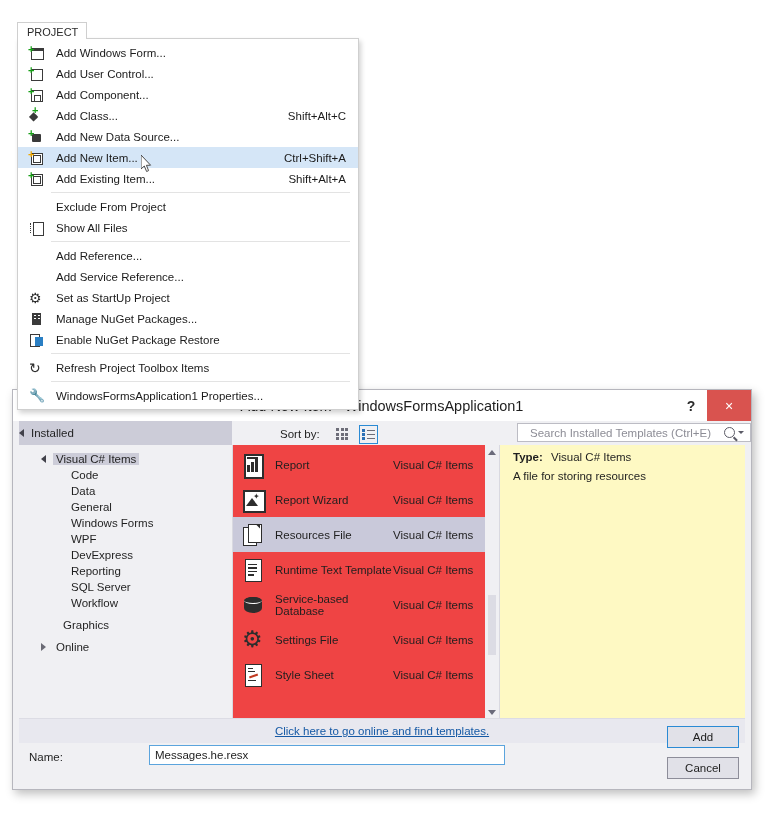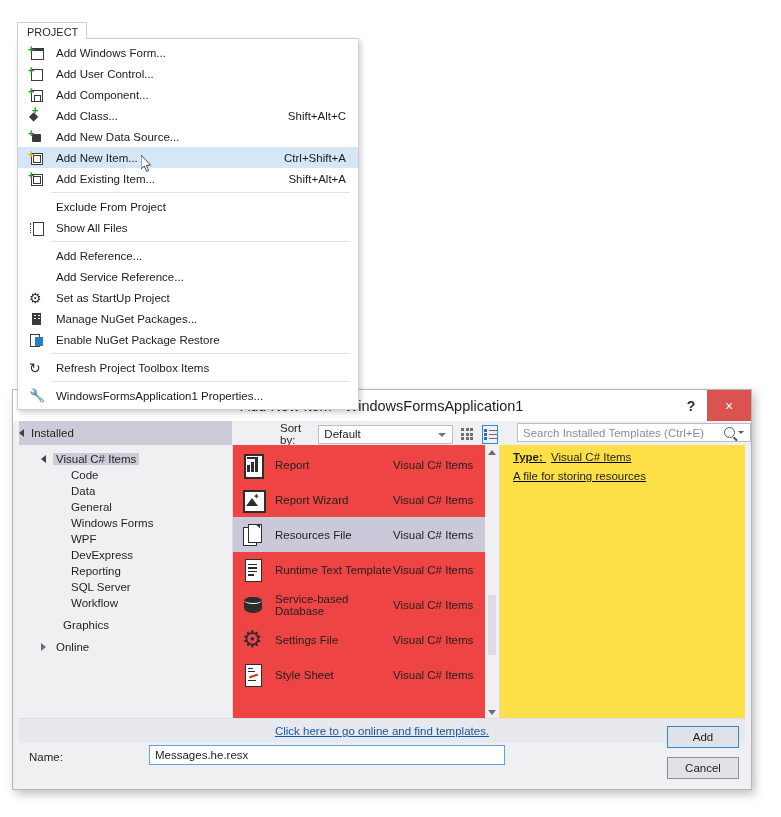--- a/index.html
+++ b/index.html
@@ -175,21 +175,21 @@
   .listicon { width:13px;height:11px; position:relative; }
   .listicon i { position:absolute; left:0; width:3px;height:3px;background:#2a6fb5; }
   .listicon b { position:absolute; left:5px; height:1.6px; background:#6d6d78; width:8px; }
 
   .searchbox {
     position:absolute; left:498px; top:2px; width:234px; height:19px;
     border:1px solid #bcbcc4; background:#ffffff;
     display:flex; align-items:center;
     box-sizing:border-box;
     font-size:11.5px; color:#8d8d96;
-    padding-left:5px;
+    padding-left:12px;
   }
   .searchbox .ph { flex:1 1 auto; }
   .mag {
     width: 9px; height: 9px; border: 1.6px solid #5b5b66; border-radius: 50%;
     position: relative; margin-right: 3px;
   }
   .mag:after { content:""; position:absolute; right:-4px; bottom:-3px; width:5px;height:1.6px;background:#5b5b66; transform:rotate(45deg); }
   .mag-carat { width:0;height:0;border-left:3px solid transparent;border-right:3px solid transparent;border-top:3px solid #5b5b66; margin-right:6px; }
 
   
@@ -226,24 +226,23 @@
     position:absolute; right:0; top:0; width:14px; bottom:0; background:#f0f0f3;
   }
   .sc-up, .sc-dn { position:absolute; left:0; width:14px; height:14px; display:flex;align-items:center;justify-content:center; }
   .sc-up { top:0; } .sc-dn { bottom:0; }
   .sc-arr-u { width:0;height:0;border-left:4px solid transparent;border-right:4px solid transparent;border-bottom:5px solid #6b6b7a; }
   .sc-arr-d { width:0;height:0;border-left:4px solid transparent;border-right:4px solid transparent;border-top:5px solid #6b6b7a; }
   .sc-thumb { position:absolute; left:3px; width:8px; top:150px; height:60px; background:#dcdce4; }
 
   .pane-right {
     position:absolute; left:481px; top:24px; right:0; bottom:64px;
-    background:#fde047;
+    background:#fef9c3;
     padding: 6px 0 0 13px;
     box-sizing:border-box;
-    text-decoration:underline;
   }
   .type-line { font-size:11.5px; color:#1f1f1f; margin-bottom:7px; }
   .type-line b { font-weight:bold; }
   .desc-line { font-size:11.5px; color:#1f1f1f; }
 
   .findbar {
     position:absolute; left:0; right:0; bottom:40px; height:24px;
     background:#e8e8ef;
     display:flex; align-items:center; justify-content:center;
     border-top:1px solid #dcdce4;
@@ -423,24 +422,20 @@
     <div class="dlg-body">
 
       <div class="row-top">
         <div class="pane-left-head">
           <span class="tri"></span>
           <span>Installed</span>
         </div>
 
         <div class="sortbar">
           <span class="lab">Sort by:</span>
-          <div class="combo">
-            <span>Default</span>
-            <span class="carat"></span>
-          </div>
           <div class="vbtn">
             <div class="dots">
               <i></i>
                 <i></i>
                 <i></i>
                 <i></i>
                 <i></i>
                 <i></i>
                 <i></i>
                 <i></i>

